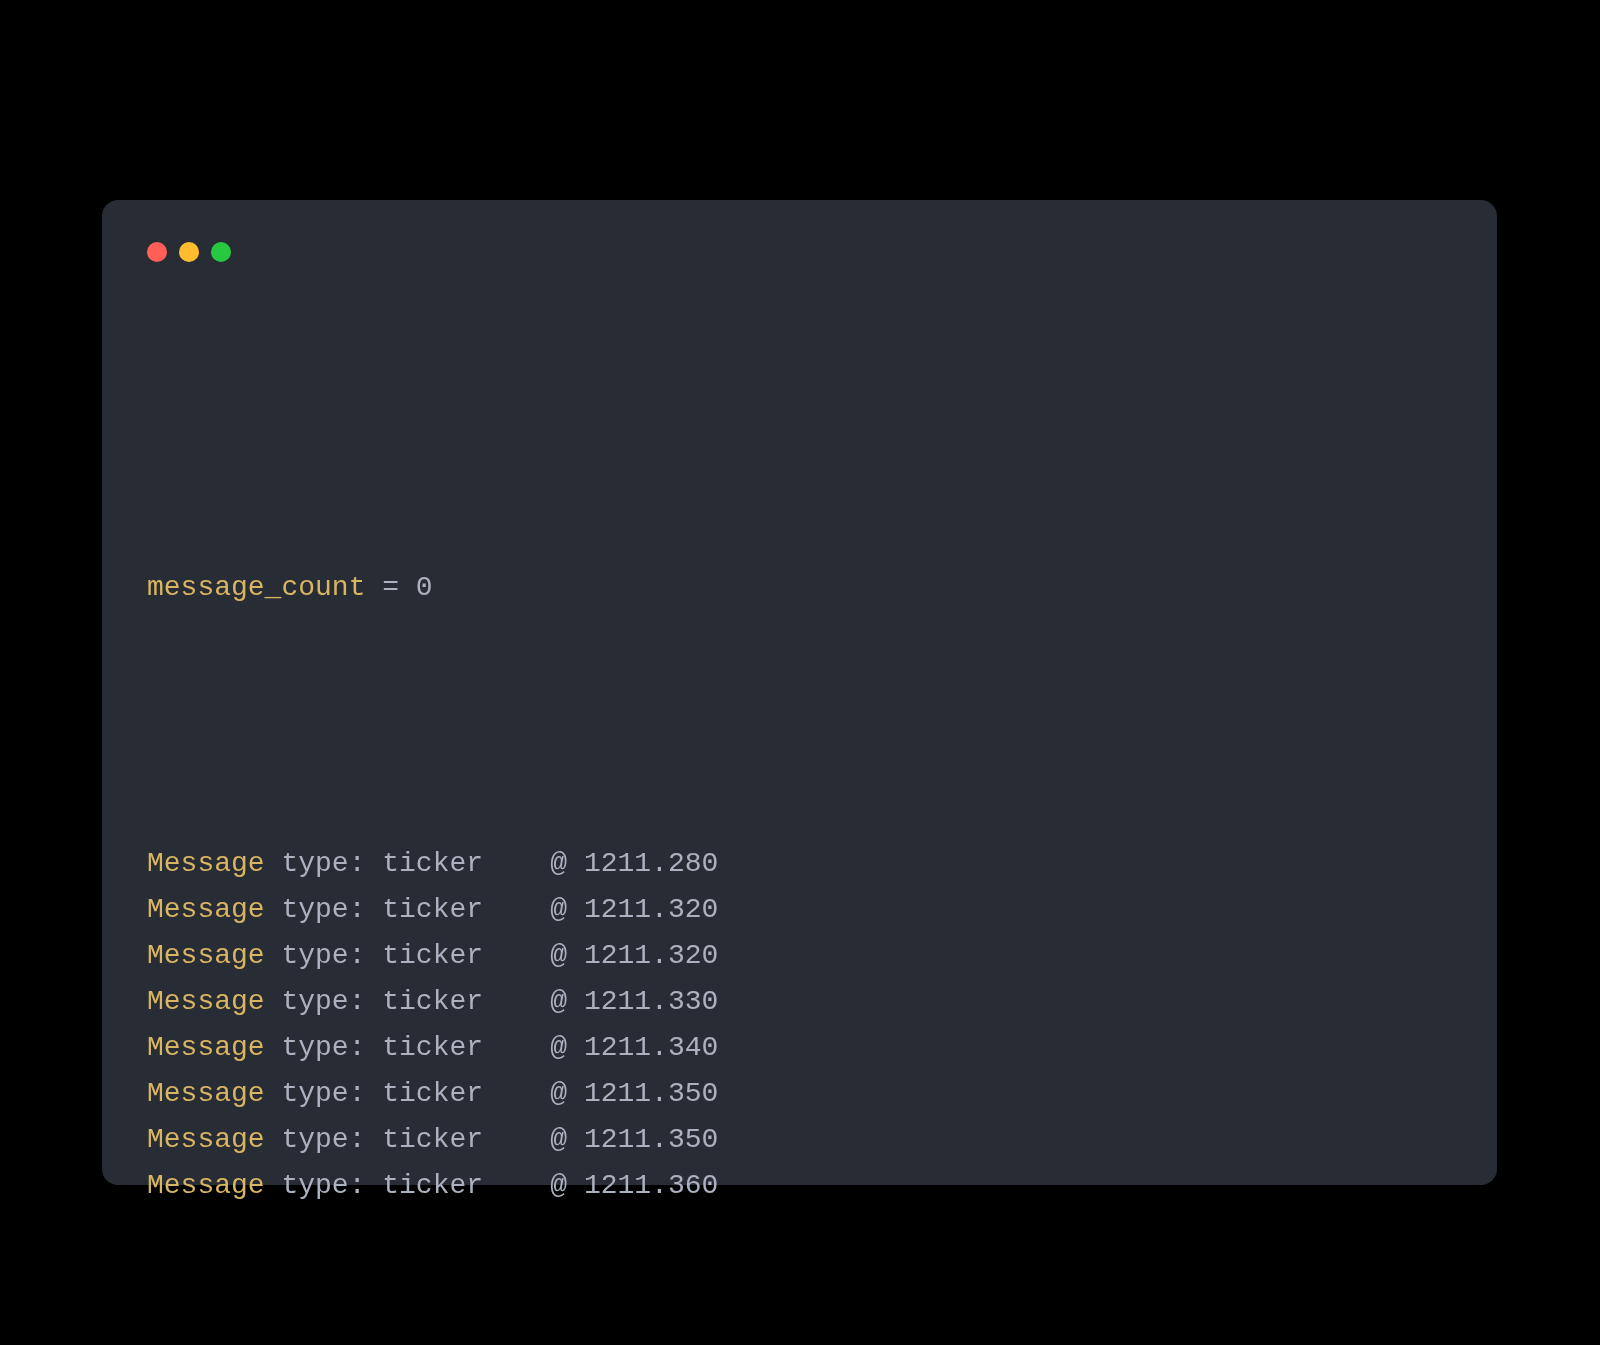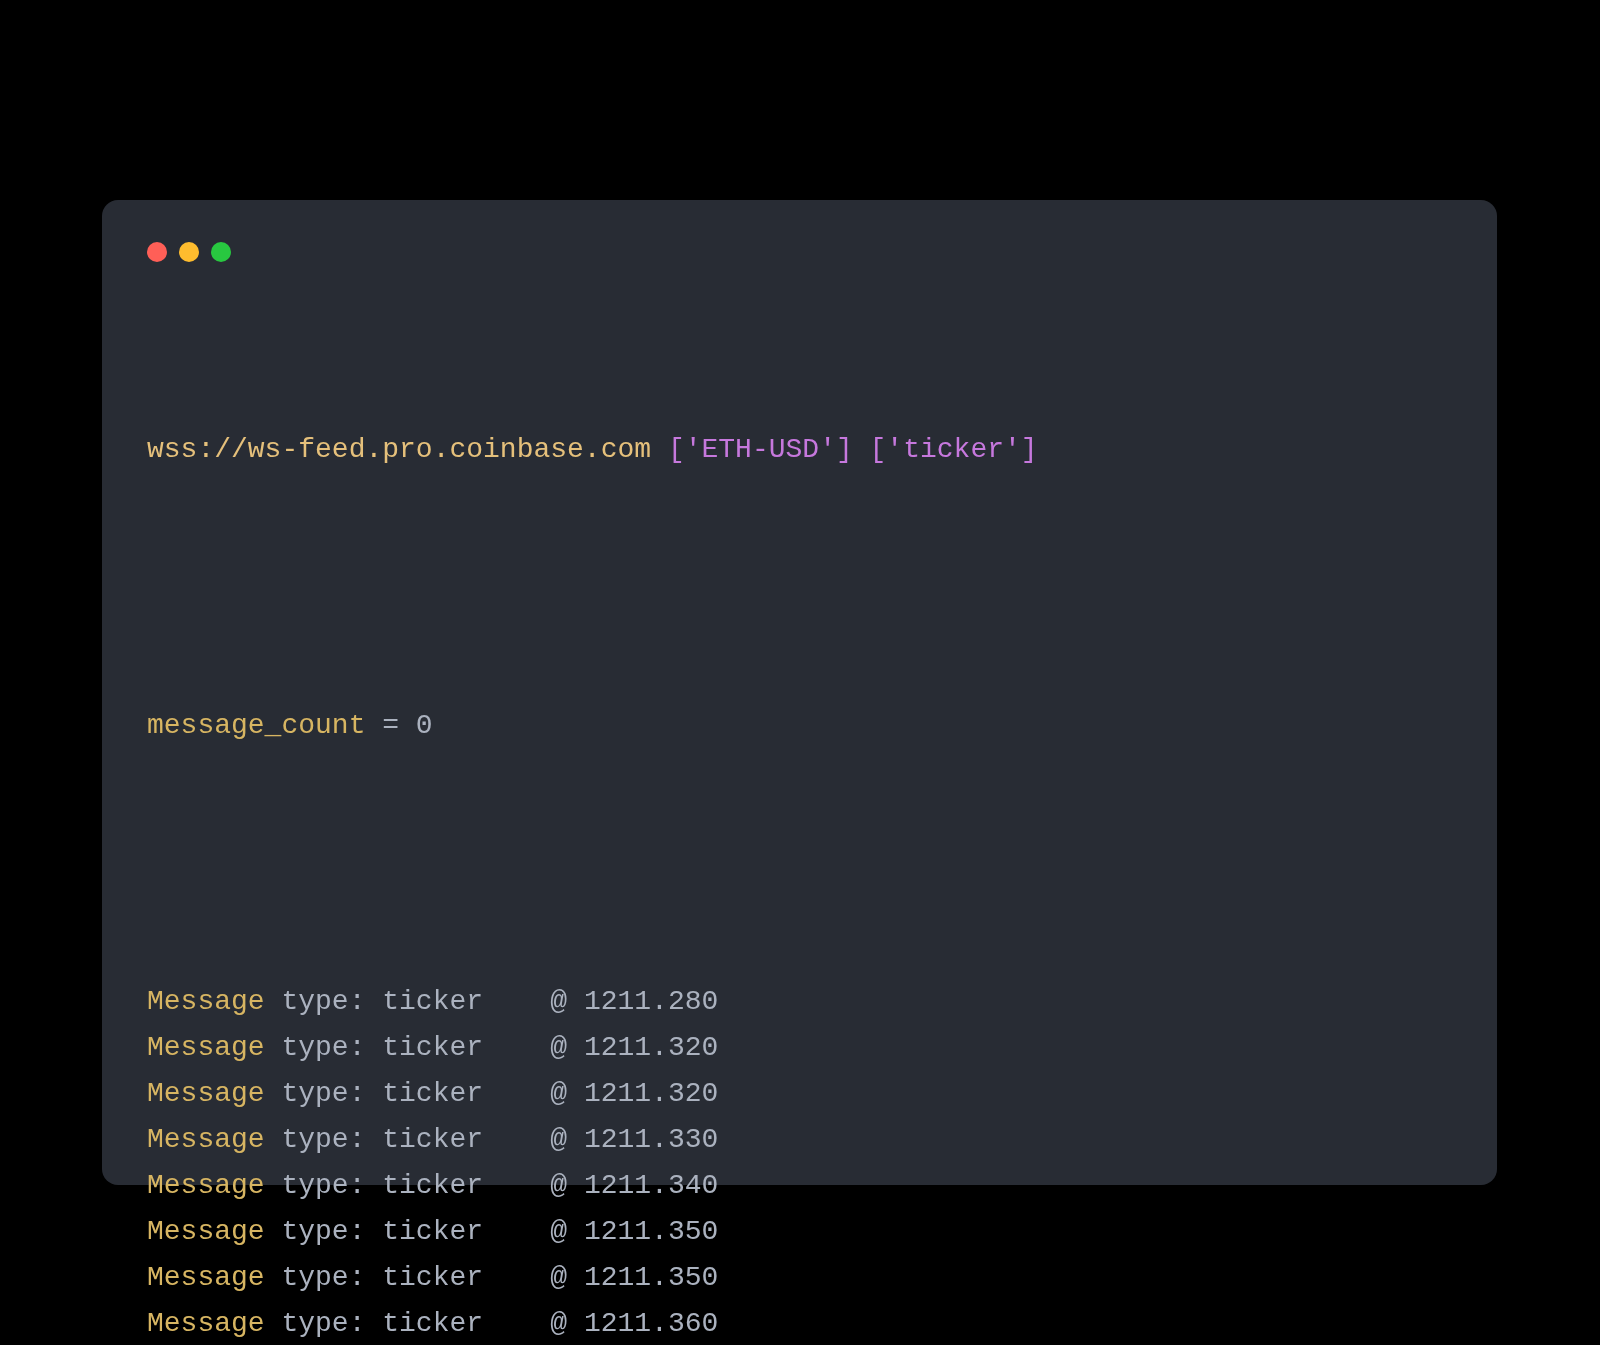--- a/index.html
+++ b/index.html
@@ -61,21 +61,20 @@
 
 <div class="window">
 
   <div class="titlebar">
     <div class="tl-dot" style="background:#ff5f57"></div>
     <div class="tl-dot" style="background:#febc2e"></div>
     <div class="tl-dot" style="background:#28c840"></div>
   </div>
 
   <div class="content">
-    <span class="line"><span class="url">wss://ws-feed.pro.coinbase.com</span> <span class="purple">['ETH-USD']</span> <span class="purple">['ticker']</span></span>
     <span class="line"> </span>
     <span class="line"><span class="yellow">message_count</span><span class="grey"> = </span><span class="grey">0</span></span>
     <span class="line"> </span>
     <div id="msg-rows"><span class="line"><span class="yellow">Message</span><span class="grey"> type: </span><span class="grey">ticker</span><span class="grey">    @ </span><span class="grey">1211.280</span></span><span class="line"><span class="yellow">Message</span><span class="grey"> type: </span><span class="grey">ticker</span><span class="grey">    @ </span><span class="grey">1211.320</span></span><span class="line"><span class="yellow">Message</span><span class="grey"> type: </span><span class="grey">ticker</span><span class="grey">    @ </span><span class="grey">1211.320</span></span><span class="line"><span class="yellow">Message</span><span class="grey"> type: </span><span class="grey">ticker</span><span class="grey">    @ </span><span class="grey">1211.330</span></span><span class="line"><span class="yellow">Message</span><span class="grey"> type: </span><span class="grey">ticker</span><span class="grey">    @ </span><span class="grey">1211.340</span></span><span class="line"><span class="yellow">Message</span><span class="grey"> type: </span><span class="grey">ticker</span><span class="grey">    @ </span><span class="grey">1211.350</span></span><span class="line"><span class="yellow">Message</span><span class="grey"> type: </span><span class="grey">ticker</span><span class="grey">    @ </span><span class="grey">1211.350</span></span><span class="line"><span class="yellow">Message</span><span class="grey"> type: </span><span class="grey">ticker</span><span class="grey">    @ </span><span class="grey">1211.360</span></span></div>
     
     
   </div>
 
 </div>
 

